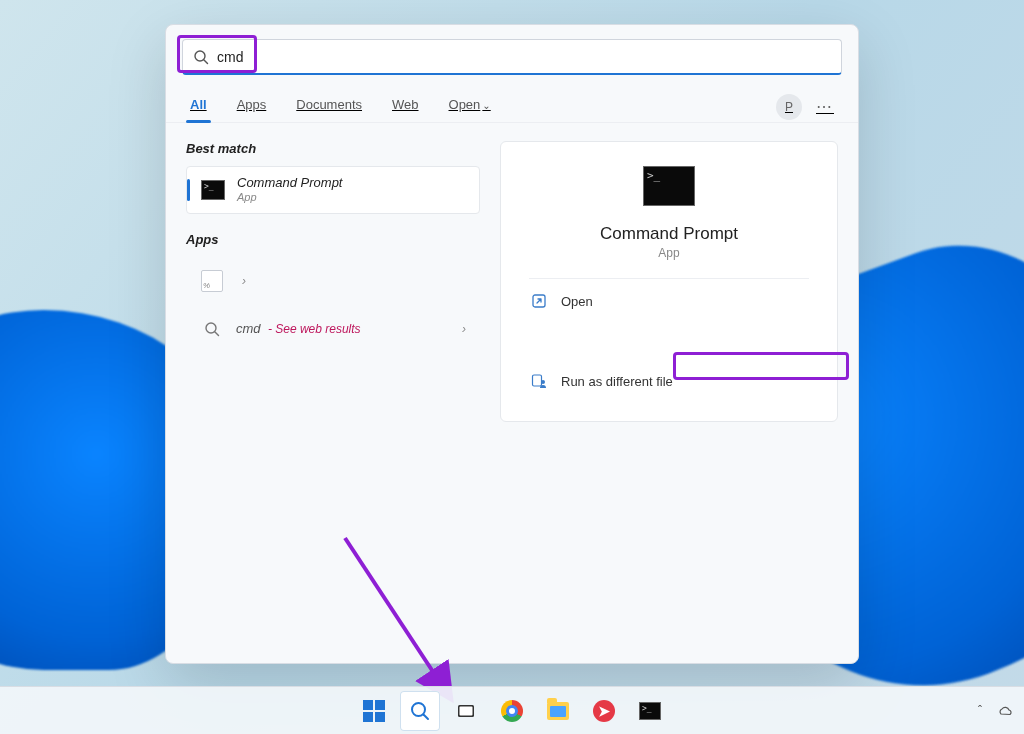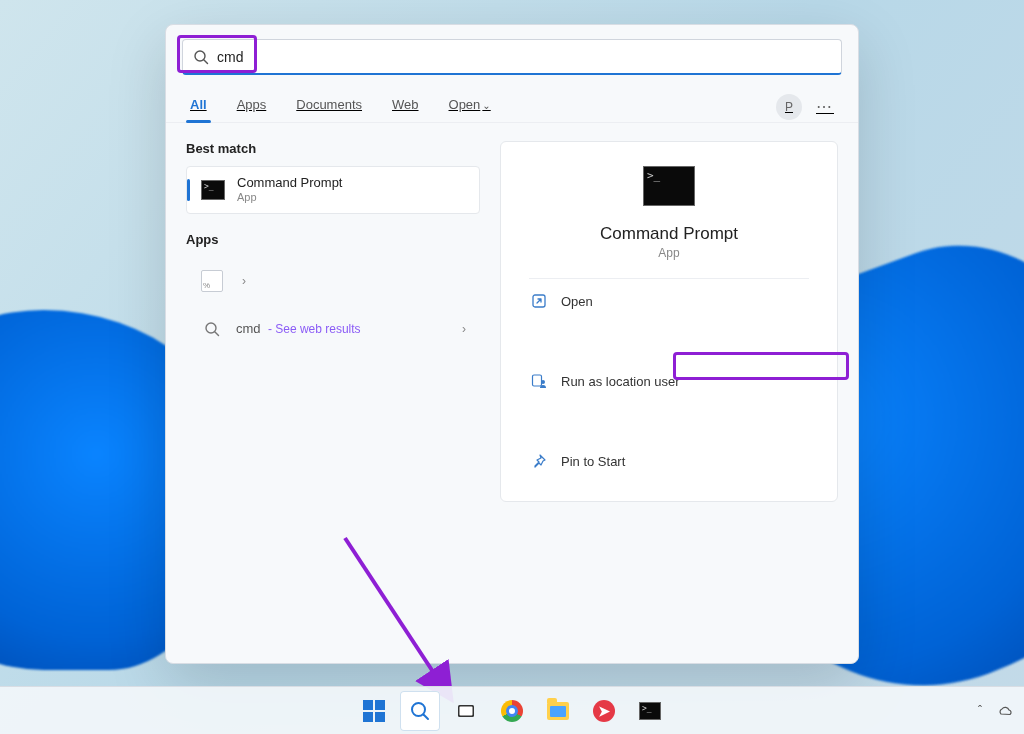--- a/index.html
+++ b/index.html
@@ -60,21 +60,21 @@
   .tabs-spacer { flex: 1; }
   .avatar {
     width: 26px; height: 26px; border-radius: 50%; background: #e5e8ec;
     display: flex; align-items: center; justify-content: center;
     font-size: 12px; color: #666; margin-right: 10px;
   }
   .more-dots { font-size: 16px; color: #666; letter-spacing: 2px; cursor: pointer; padding: 4px; }
 
   
   .body-split { flex: 1; display: flex; overflow: hidden; }
-  .col-left { width: 324px; padding: 18px 10px 10px 20px; }
+  .col-left { width: 324px; padding: 18px 10px 10px 20px; font-style: italic; }
   .col-right { flex: 1; padding: 18px 20px 10px 10px; }
 
   .section-label { font-size: 13px; font-weight: 600; color: #222; margin-bottom: 10px; }
 
   .result-row {
     display: flex; align-items: center; height: 48px; padding: 0 8px 0 4px;
     border-radius: 4px; cursor: pointer; position: relative;
   }
   .result-row.best {
     background: #fff; border: 1px solid #e5e8ec;
@@ -100,21 +100,21 @@
     position: relative; font-size: 8px; color: #888; display: flex;
     align-items: flex-end; justify-content: flex-start; padding: 1px;
   }
   .result-text { flex: 1; display: flex; flex-direction: column; line-height: 1.25; }
   .result-title { font-size: 13px; color: #222; }
   .result-title .hl { font-weight: 600; }
   .result-sub { font-size: 11px; color: #888; }
   .chev-right { color: #888; font-size: 12px; padding: 0 6px; }
 
   .web-row .result-title { color: #555; }
-  .web-row .result-sub-inline { font-size: 12px; color: #8b5cf6; margin-left: 4px; }
+  .web-row .result-sub-inline { font-size: 12px; color: #be185d; margin-left: 4px; }
 
   
   .detail-card {
     background: #fff; border: 1px solid #e5e8ec; border-radius: 6px;
     padding: 24px 28px; display: flex; flex-direction: column; align-items: center;
   }
   .detail-icon-big {
     width: 52px; height: 40px; background: #0a0a0a; border: 1px solid #666;
     position: relative; margin-bottom: 18px;
   }
@@ -245,27 +245,21 @@
                 <path d="M6 10 L10 6 M10 6 H7 M10 6 V9" stroke="#3a7cc9" stroke-width="1.3" fill="none" stroke-linecap="round"></path>
               </svg>
             <span>Open</span>
           </div>
           <div class="action-row">
             <svg class="action-ico" viewBox="0 0 16 16">
                 <rect x="1.5" y="2" width="9" height="11" rx="1.5" fill="none" stroke="#3a7cc9" stroke-width="1.2"></rect>
                 <circle cx="12" cy="9" r="2" fill="#3a7cc9"></circle>
                 <path d="M9 15 a3 3 0 0 1 6 0" fill="#3a7cc9"></path>
               </svg>
-            <span>Run as location user</span>
-          </div>
-          <div class="action-row">
-            <svg class="action-ico" viewBox="0 0 16 16">
-                <path d="M9 2 l5 5 -2 1 -2 4 -2-2 -4 4 0-1 4-4 -2-2 4-2z" fill="none" stroke="#3a7cc9" stroke-width="1.2" stroke-linejoin="round"></path>
-              </svg>
-            <span>Pin to Start</span>
+            <span>Run as different file</span>
           </div>
         </div>
       </div>
     </div>
   </div>
 </div>
 
 <div class="hl-box hl-search"></div>
 <div class="hl-box hl-runadmin"></div>
 

